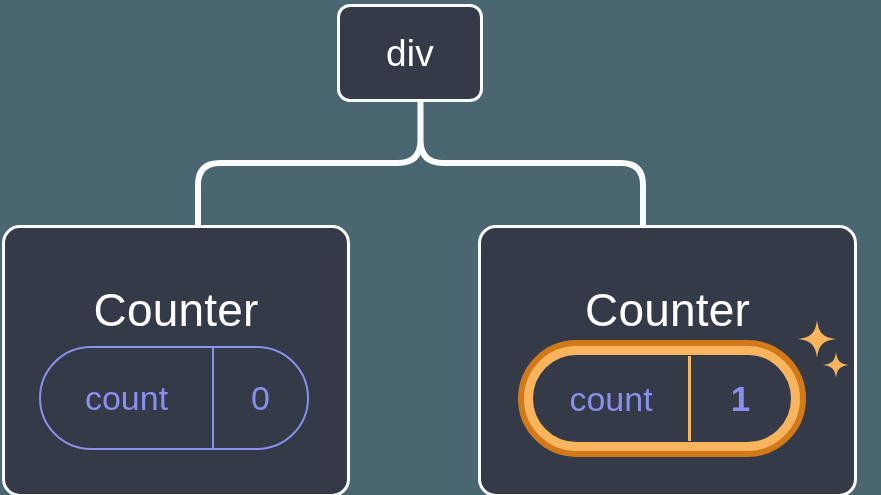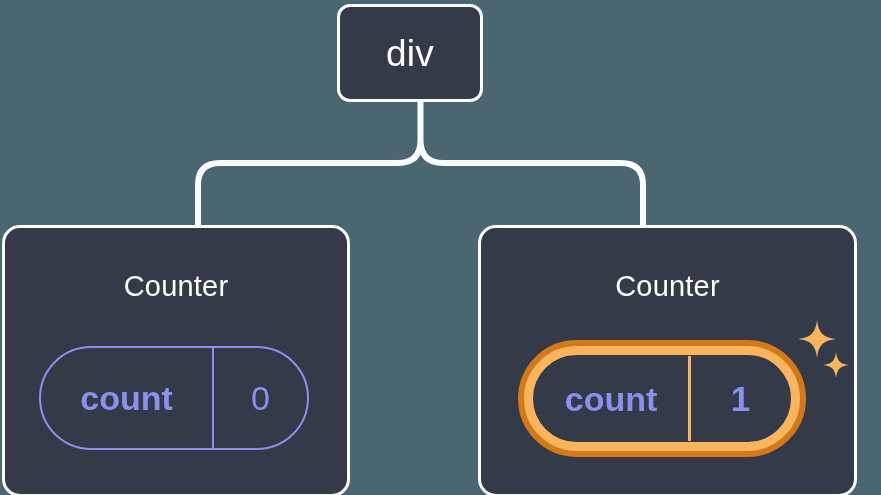--- a/index.html
+++ b/index.html
@@ -71,22 +71,22 @@
     letter-spacing: 0.2px;
     white-space: nowrap;
   }
   .node.root .node-title {
     top: 24px;
     font-size: 37px;
     line-height: 46px;
   }
   .node.child-left .node-title,
   .node.child-right .node-title {
-    top: 36px;
-    font-size: 29px;
+    top: 60px;
+    font-size: 46px;
     line-height: 44px;
     text-align: center;
   }
 
   
   .pill {
     position: absolute;
     box-sizing: border-box;
     display: flex;
     align-items: stretch;
@@ -109,21 +109,20 @@
   .pill-key, .pill-val {
     display: flex;
     align-items: center;
     justify-content: center;
     box-sizing: border-box;
   }
   .pill-key span {
     color: #8b8fee;
     font-size: 34px;
     line-height: 40px;
-    font-weight: bold;
   }
   .pill-val span {
     color: #8b8fee;
     font-size: 34px;
     line-height: 40px;
   }
 
   
   .pill-highlight-wrap {
     position: absolute;

